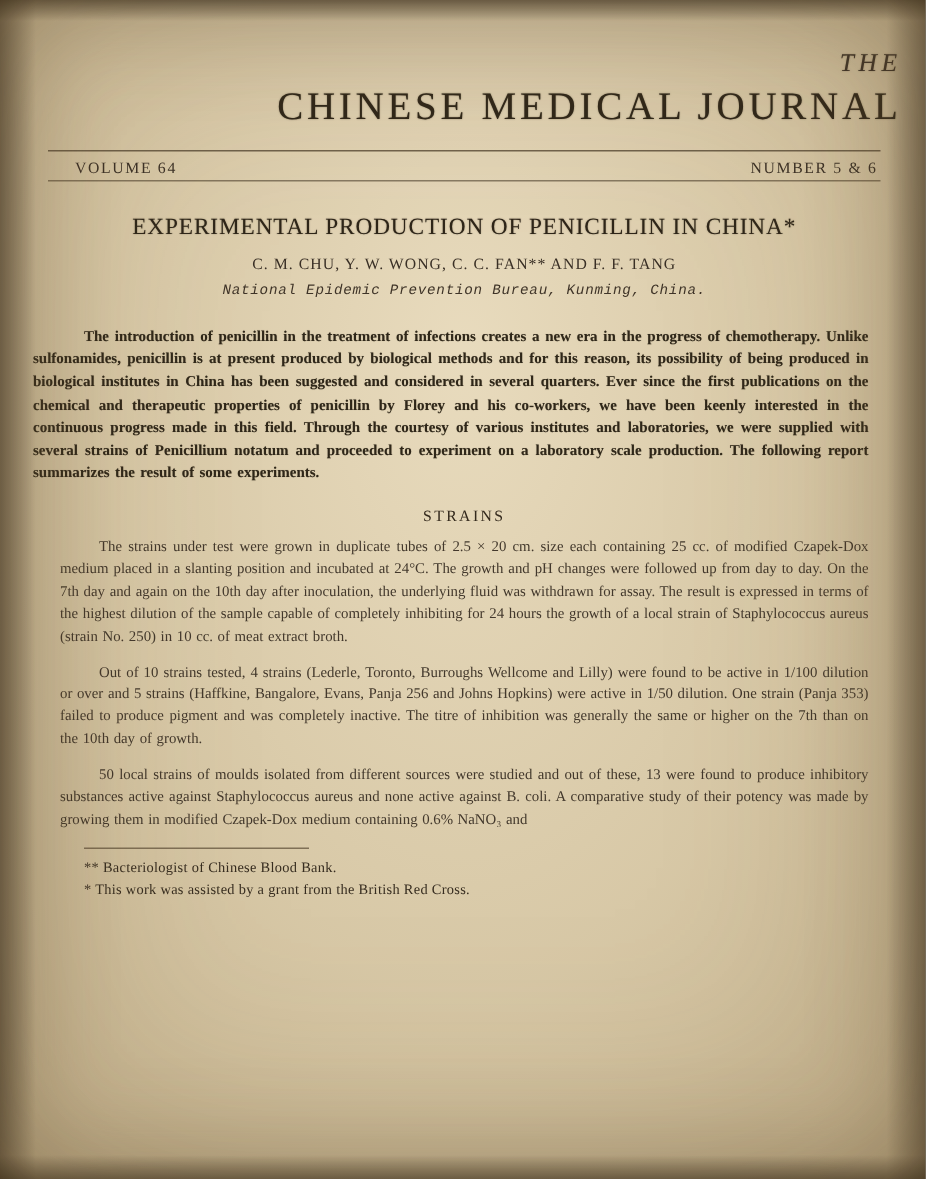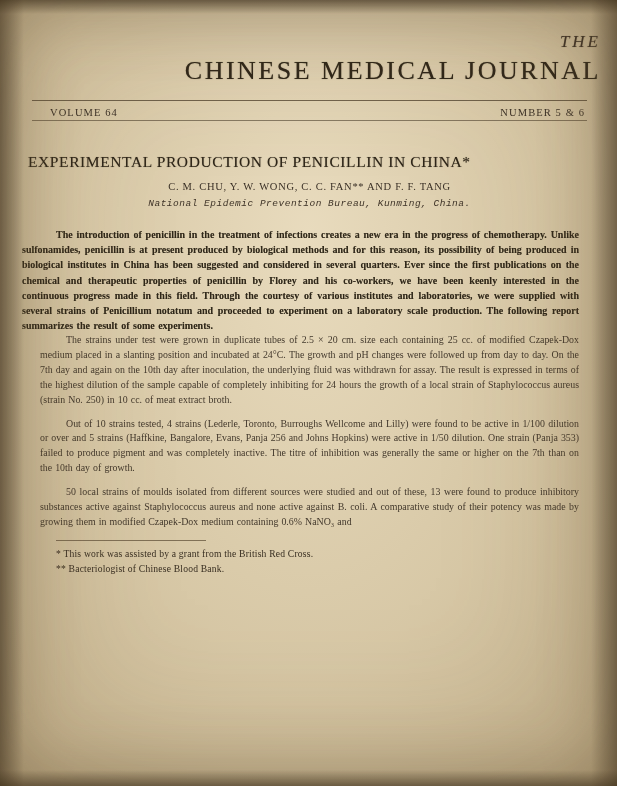--- a/index.html
+++ b/index.html
@@ -74,26 +74,26 @@
   }
   .issue-date {
     font-size: 11.5px;
     letter-spacing: 0.8px;
   }
   .issue-num {
     font-size: 10.5px;
     letter-spacing: 1.1px;
   }
   .article-title {
-    text-align: left;
+    text-align: center;
     font-family: "Liberation Serif", serif;
     font-size: 15.5px;
     letter-spacing: 0.6px;
     color: #2e2619;
-    margin: 32px 10px 0 10px;
+    margin: 22px 10px 0 10px;
     font-weight: 400;
     text-shadow: 0 0 1px rgba(46,38,25,0.45);
   }
   .authors {
     text-align: center;
     font-family: "Liberation Serif", serif;
     font-size: 10.5px;
     letter-spacing: 0.7px;
     color: #3a3026;
     margin-top: 10px;
@@ -203,28 +203,29 @@
     </div>
 
     <div class="rule thin"></div>
 
     <div class="article-title">EXPERIMENTAL PRODUCTION OF PENICILLIN IN CHINA*</div>
     <div class="authors">C. M. CHU, Y. W. WONG, C. C. FAN** AND F. F. TANG</div>
     <div class="affiliation">National Epidemic Prevention Bureau, Kunming, China.</div>
 
     <div class="lede">The introduction of penicillin in the treatment of infections creates a new era in the progress of chemotherapy. Unlike sulfonamides, penicillin is at present produced by biological methods and for this reason, its possibility of being produced in biological institutes in China has been suggested and considered in several quarters. Ever since the first publications on the chemical and therapeutic properties of penicillin by Florey and his co-workers, we have been keenly interested in the continuous progress made in this field. Through the courtesy of various institutes and laboratories, we were supplied with several strains of Penicillium notatum and proceeded to experiment on a laboratory scale production. The following report summarizes the result of some experiments.</div>
 
+    <div class="section-head">STRAINS</div>
 
     <div class="body-p">The strains under test were grown in duplicate tubes of 2.5 × 20 cm. size each containing 25 cc. of modified Czapek-Dox medium placed in a slanting position and incubated at 24°C. The growth and pH changes were followed up from day to day. On the 7th day and again on the 10th day after inoculation, the underlying fluid was withdrawn for assay. The result is expressed in terms of the highest dilution of the sample capable of completely inhibiting for 24 hours the growth of a local strain of Staphylococcus aureus (strain No. 250) in 10 cc. of meat extract broth.</div>
     <div class="body-p">Out of 10 strains tested, 4 strains (Lederle, Toronto, Burroughs Wellcome and Lilly) were found to be active in 1/100 dilution or over and 5 strains (Haffkine, Bangalore, Evans, Panja 256 and Johns Hopkins) were active in 1/50 dilution. One strain (Panja 353) failed to produce pigment and was completely inactive. The titre of inhibition was generally the same or higher on the 7th than on the 10th day of growth.</div>
     <div class="body-p">50 local strains of moulds isolated from different sources were studied and out of these, 13 were found to produce inhibitory substances active against Staphylococcus aureus and none active against B. coli. A comparative study of their potency was made by growing them in modified Czapek-Dox medium containing 0.6% NaNO₃ and</div>
 
     <div class="footnote-rule"></div>
+    <div class="footnote">** Bacteriologist of Chinese Blood Bank.</div>
     <div class="footnote">* This work was assisted by a grant from the British Red Cross.</div>
-    <div class="footnote">** Bacteriologist of Chinese Blood Bank.</div>
 
   </div>
 
   <div class="edge-dark-top"></div>
   <div class="edge-dark-left"></div>
   <div class="edge-dark-right"></div>
   <div class="edge-dark-bottom"></div>
   <div class="vignette"></div>
 </div>
 

